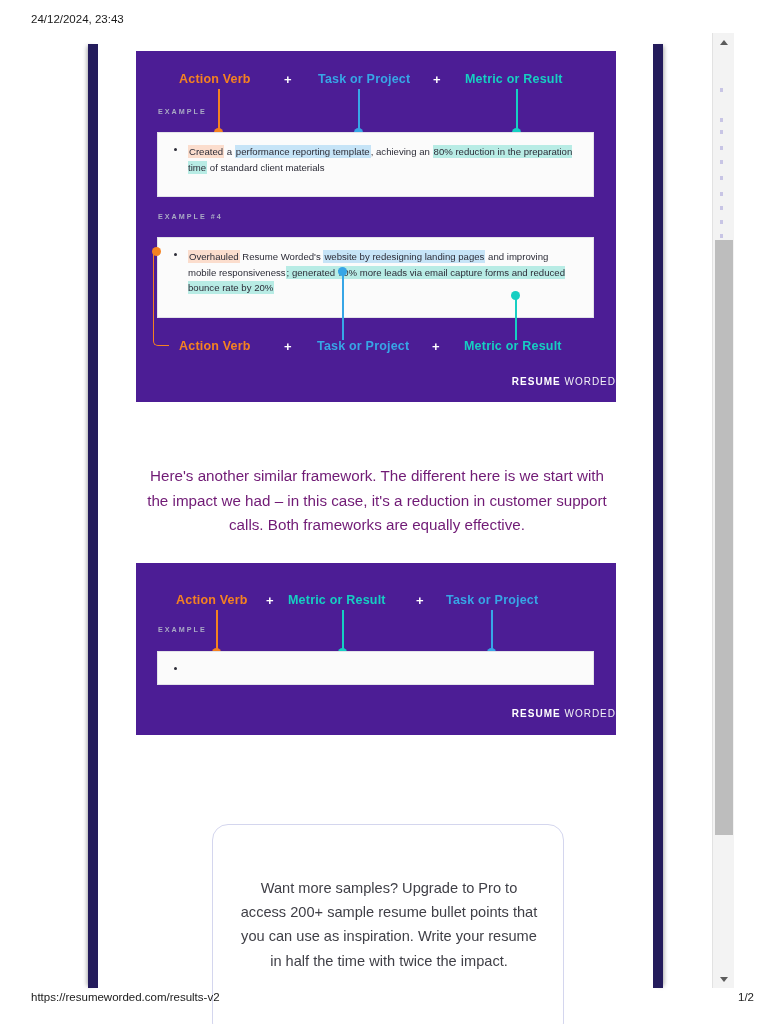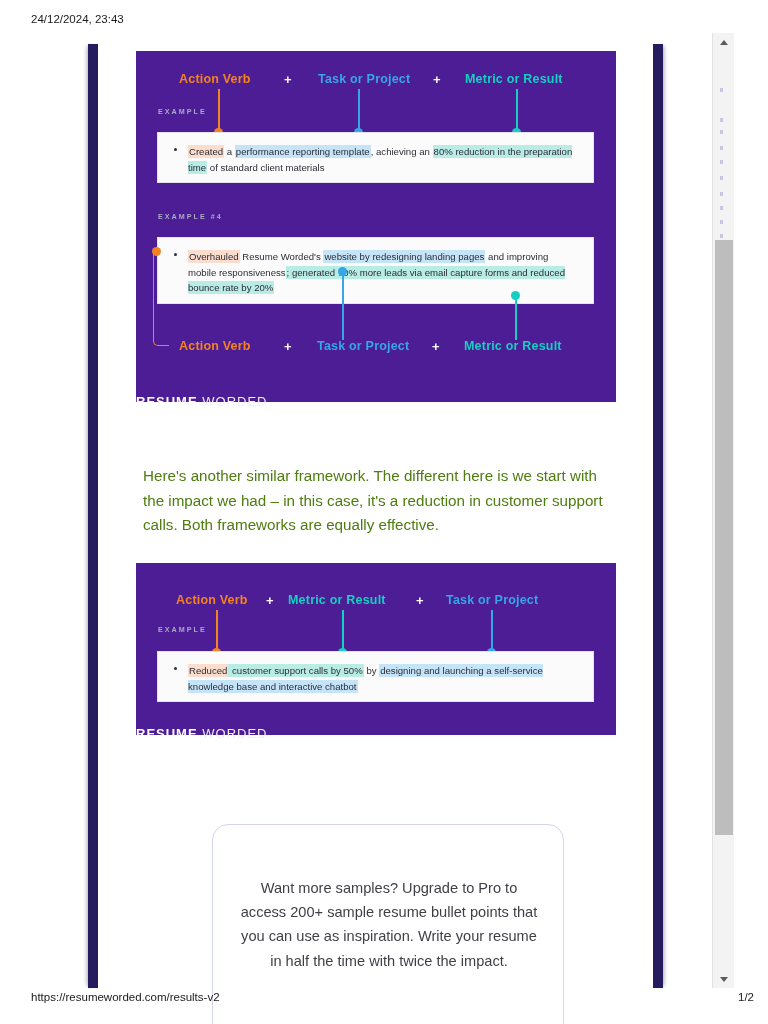--- a/index.html
+++ b/index.html
@@ -62,21 +62,21 @@
     white-space: nowrap;
   }
 
   .bullet-box {
     position: absolute;
     background: #fbfbfb;
     border: 1px solid #e3e3e9;
   }
   .bullet-inner {
     position: relative;
-    padding: 11px 14px 7px 30px;
+    padding: 11px 14px 21px 30px;
     font-size: 9.6px; line-height: 1.62; color: #2d2d38;
   }
   .bullet-dot {
     position: absolute; left: 16px; top: 15px;
     width: 3px; height: 3px; border-radius: 50%; background: #2d2d38;
   }
   .hl-verb   { background: #fbddcd; padding: 1px 1px; }
   .hl-task   { background: #c6e4f7; padding: 1px 1px; }
   .hl-metric { background: #b8ece5; padding: 1px 1px; }
 
@@ -87,30 +87,30 @@
   .c-orange .conn-line, .c-orange.conn-line { background: #f58220; }
   .c-orange .conn-dot, .c-orange.conn-dot { background: #f58220; }
   .c-blue .conn-line, .c-blue.conn-line { background: #37a6e6; }
   .c-blue .conn-dot, .c-blue.conn-dot { background: #37a6e6; }
   .c-teal .conn-line, .c-teal.conn-line { background: #16cfc2; }
   .c-teal .conn-dot, .c-teal.conn-dot { background: #16cfc2; }
 
   .elbow { position: absolute; border-left: 1.6px solid #f58220; border-bottom: 1.6px solid #f58220; }
 
   .brand {
-    position: absolute; width: 480px; text-align: left;
-    font-size: 13px; letter-spacing: 1px; color: #ffffff; margin-top: 18px;
+    position: absolute; width: 480px; text-align: right;
+    font-size: 10px; letter-spacing: 1px; color: #ffffff;
   }
   .brand b { font-weight: bold; }
   .brand span { font-weight: normal; color: #f2f2f6; }
 
   
   .mid-para {
     position: absolute; left: 45px; top: 420px; width: 468px;
-    font-size: 15.2px; line-height: 1.62; color: #4d7c0f;
+    text-align: center; font-size: 15.2px; line-height: 1.62; color: #701a75;
   }
 
   
   .upgrade-card {
     position: absolute; left: 114px; top: 780px; width: 352px; height: 215px;
     background: #ffffff; border: 1px solid #d4d6ee; border-radius: 16px;
   }
   .upgrade-text {
     position: absolute; left: 26px; top: 51px; width: 300px;
     text-align: center; font-size: 14.6px; line-height: 1.66; color: #3f3f46;
@@ -245,23 +245,20 @@
         <div class="conn-dot  c-teal" style="left:206px; top:85px;"></div>
       </div>
       <div class="conn c-blue">
         <div class="conn-line c-blue" style="left:355px; top:47px; height:42px;"></div>
         <div class="conn-dot  c-blue" style="left:355px; top:85px;"></div>
       </div>
 
       <div class="bullet-box" style="left:21px; top:88px; width:437px;">
         <div class="bullet-inner">
           <span class="bullet-dot"></span>
-          <span>
-            <span class="hl-verb">Reduced</span><span class="hl-metric"> customer support calls by 50%</span><span> by </span><span class="hl-task">designing and launching a self-service knowledge base and interactive chatbot</span>
-          </span>
         </div>
       </div>
 
       <div class="brand" style="top:145px;">
         <b>RESUME</b>&nbsp;<span>WORDED</span>
       </div>
     </div>
 
     <div class="upgrade-card">
       <div class="upgrade-text">Want more samples? Upgrade to Pro to access 200+ sample resume bullet points that you can use as inspiration. Write your resume in half the time with twice the impact.</div>

